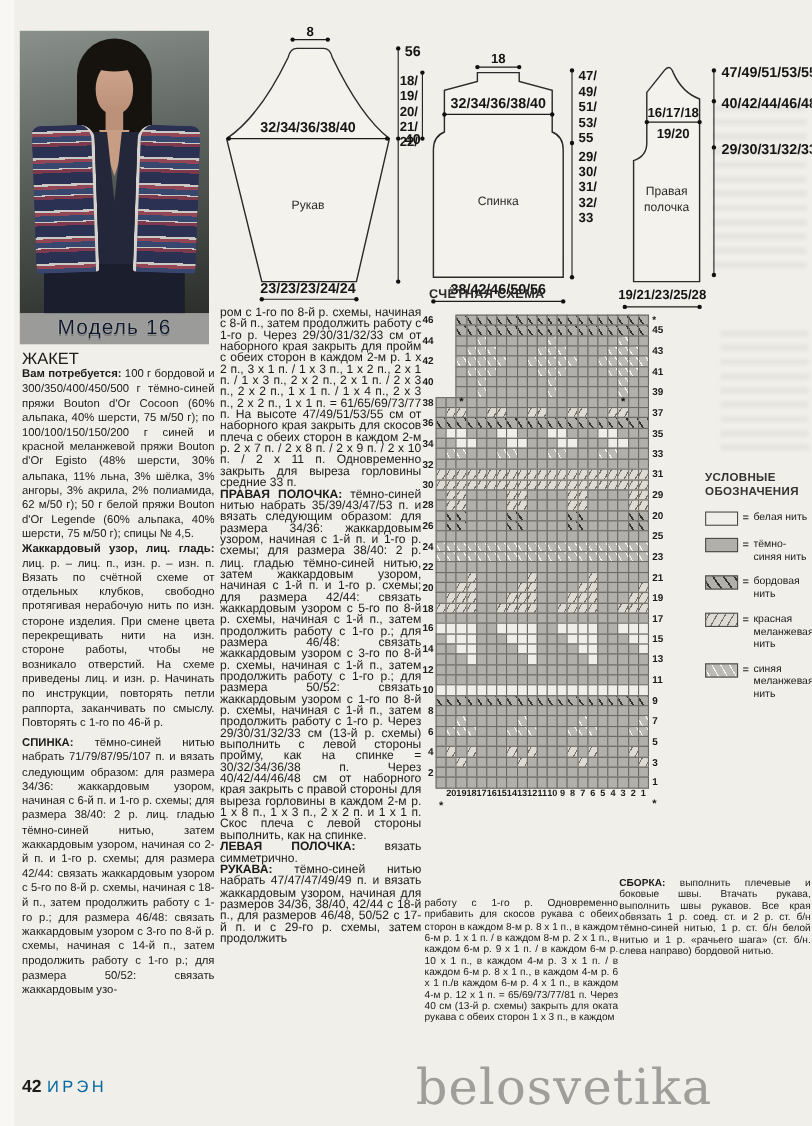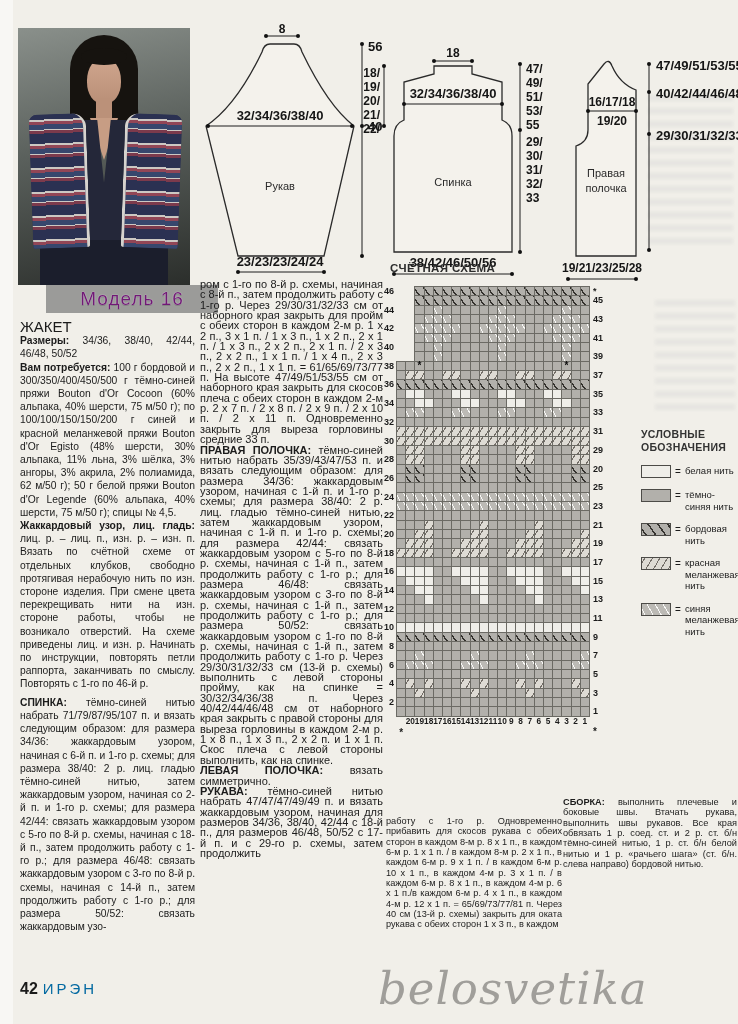--- a/index.html
+++ b/index.html
@@ -13,21 +13,21 @@
   .hairR{left:108px;top:58px;width:15px;height:132px;background:#16130f;border-radius:0 0 10px 10px;transform:rotate(-4deg);}
   .face{left:69px;top:29px;width:34px;height:47px;background:linear-gradient(#d0a68e,#b98f77);border-radius:50% 50% 46% 46%;}
   .fringe{left:63px;top:20px;width:46px;height:17px;background:#16130f;border-radius:50%;}
   .neck{left:78px;top:70px;width:16px;height:26px;background:#bb9179;}
   .chest{left:72px;top:90px;width:28px;height:42px;background:#c79d84;clip-path:polygon(0 0,100% 0,50% 100%);}
   .dress{left:30px;top:92px;width:112px;height:165px;background:#242739;clip-path:polygon(0 10%,28% 0,44% 0,50% 38%,56% 0,72% 0,100% 10%,100% 100%,0 100%);}
   .skirt{left:22px;top:212px;width:128px;height:45px;background:#1b1e2c;}
   .jkt{width:54px;height:134px;top:86px;background-color:#2b3152;background-image:repeating-linear-gradient(180deg,#2b3152 0 5px,#ccc8c3 5px 7px,#924656 7px 10px,#37476d 10px 15px,#ccc8c3 15px 16px,#7c3a4c 16px 19px,#2b3152 19px 24px);}
   .jktL{left:13px;border-right:3px solid #d6d3ce;border-radius:8px 14px 3px 3px;transform:rotate(-2deg);}
   .jktR{left:105px;border-left:3px solid #d6d3ce;border-radius:14px 8px 3px 3px;transform:rotate(2deg);}
-  .model-bar{position:absolute;left:18px;top:285px;width:172px;height:28px;background:#9b9b99;display:flex;align-items:center;justify-content:center;font-size:19px;letter-spacing:1px;color:#701a75;text-shadow:0 0 1px #fff,0 1px 0 #777;margin-left:28px;}
+  .model-bar{position:absolute;left:18px;top:285px;width:172px;height:28px;background:#9b9b99;display:flex;align-items:center;justify-content:center;font-size:19px;letter-spacing:1px;color:#0f172a;text-shadow:0 0 1px #fff,0 1px 0 #777;}
   
   svg text{font-family:"Liberation Sans",sans-serif;fill:#151515;}
   .dim{font-size:13px;font-weight:bold;}
   .dimS{font-size:12px;font-weight:bold;}
   .part{font-size:11px;fill:#2a2a2a;}
   .ln{stroke:#1c1c1c;stroke-width:1;fill:none;}
   .shape{fill:#f4f2ec;stroke:#2a2a2a;stroke-width:1.3;}
   .dot{fill:#111;}
   
   .col{position:absolute;text-align:justify;}
@@ -60,21 +60,21 @@
   .legend{position:absolute;left:641px;top:428px;width:96px;}
   .legend-title{font-size:10.5px;font-weight:bold;line-height:13px;color:#333;letter-spacing:.3px;}
   .legend-item{display:flex;margin-top:11px;align-items:flex-start;}
   .legend-swatch{flex:0 0 30px;height:13px;border:1px solid #4c4b47;box-sizing:border-box;}
   .legend-eq{flex:0 0 14px;text-align:center;font-size:10px;line-height:13px;}
   .legend-lab{font-size:9.5px;line-height:11.5px;}
   
   .footer{position:absolute;left:20px;top:980px;font-size:15px;}
   .footer b{font-size:16px;font-weight:bold;margin-right:5px;}
   .footer span{color:#0369a1;letter-spacing:3px;}
-  .watermark{position:absolute;left:378px;top:962px;width:360px;font-family:"DejaVu Serif",serif;font-style:italic;font-size:45px;color:#92918d;letter-spacing:1px;opacity:.85;}
+  .watermark{position:absolute;left:378px;top:962px;width:360px;font-family:"DejaVu Serif",serif;font-size:45px;color:#92918d;letter-spacing:1px;opacity:.85;}
   .ghost{position:absolute;background:repeating-linear-gradient(180deg,rgba(140,148,160,.10) 0 6px,transparent 6px 13px);filter:blur(1.5px);}
 </style>
 </head>
 <body>
 
 <div class="edge"></div>
 <div class="ghost" style="left:648px;top:95px;width:85px;height:150px;"></div>
 <div class="ghost" style="left:655px;top:300px;width:80px;height:115px;"></div>
 
 <div class="photo">
@@ -172,21 +172,20 @@
     <circle class="dot" cx="101" cy="68" r="2"></circle>
     <circle class="dot" cx="101" cy="110" r="2"></circle>
     <circle class="dot" cx="101" cy="226" r="2"></circle>
   <text class="dim" x="108" y="46">47/49/51/53/55</text>
   <text class="dim" x="108" y="74">40/42/44/46/48</text>
   <text class="dim" x="108" y="116">29/30/31/32/33</text>
 </svg>
 
 <div class="col colL">
   <p class="head">ЖАКЕТ</p>
-  <p><span class="lead">Размеры:</span><span> 34/36, 38/40, 42/44, 46/48, 50/52</span></p>
   <p><span class="lead">Вам потребуется:</span><span> 100 г бордовой и 300/350/400/450/500 г тёмно-синей пряжи Bouton d'Or Cocoon (60% альпака, 40% шерсти, 75 м/50 г); по 100/100/150/150/200 г синей и красной меланжевой пряжи Bouton d'Or Egisto (48% шерсти, 30% альпака, 11% льна, 3% шёлка, 3% ангоры, 3% акрила, 2% полиамида, 62 м/50 г); 50 г белой пряжи Bouton d'Or Legende (60% альпака, 40% шерсти, 75 м/50 г); спицы № 4,5.</span></p>
   <p><span class="lead">Жаккардовый узор, лиц. гладь:</span><span> лиц. р. – лиц. п., изн. р. – изн. п. Вязать по счётной схеме от отдельных клубков, свободно протягивая нерабочую нить по изн. стороне изделия. При смене цвета перекрещивать нити на изн. стороне работы, чтобы не возникало отверстий. На схеме приведены лиц. и изн. р. Начинать по инструкции, повторять петли раппорта, заканчивать по смыслу. Повторять с 1-го по 46-й р.</span></p>
   <p class="gap"><span class="lead">СПИНКА:</span><span> тёмно-синей нитью набрать 71/79/87/95/107 п. и вязать следующим образом: для размера 34/36: жаккардовым узором, начиная с 6-й п. и 1-го р. схемы; для размера 38/40: 2 р. лиц. гладью тёмно-синей нитью, затем жаккардовым узором, начиная со 2-й п. и 1-го р. схемы; для размера 42/44: связать жаккардовым узором с 5-го по 8-й р. схемы, начиная с 18-й п., затем продолжить работу с 1-го р.; для размера 46/48: связать жаккардовым узором с 3-го по 8-й р. схемы, начиная с 14-й п., затем продолжить работу с 1-го р.; для размера 50/52: связать жаккардовым узо-</span></p>
 </div>
 
 <div class="col colM">
   <p><span>ром с 1-го по 8-й р. схемы, начиная с 8-й п., затем продолжить работу с 1-го р. Через 29/30/31/32/33 см от наборного края закрыть для пройм с обеих сторон в каждом 2-м р. 1 x 2 п., 3 x 1 п. / 1 x 3 п., 1 x 2 п., 2 x 1 п. / 1 x 3 п., 2 x 2 п., 2 x 1 п. / 2 x 3 п., 2 x 2 п., 1 x 1 п. / 1 x 4 п., 2 x 3 п., 2 x 2 п., 1 x 1 п. = 61/65/69/73/77 п. На высоте 47/49/51/53/55 см от наборного края закрыть для скосов плеча с обеих сторон в каждом 2-м р. 2 x 7 п. / 2 x 8 п. / 2 x 9 п. / 2 x 10 п. / 2 x 11 п. Одновременно закрыть для выреза горловины средние 33 п.</span></p>
   <p><span class="lead">ПРАВАЯ ПОЛОЧКА:</span><span> тёмно-синей нитью набрать 35/39/43/47/53 п. и вязать следующим образом: для размера 34/36: жаккардовым узором, начиная с 1-й п. и 1-го р. схемы; для размера 38/40: 2 р. лиц. гладью тёмно-синей нитью, затем жаккардовым узором, начиная с 1-й п. и 1-го р. схемы; для размера 42/44: связать жаккардовым узором с 5-го по 8-й р. схемы, начиная с 1-й п., затем продолжить работу с 1-го р.; для размера 46/48: связать жаккардовым узором с 3-го по 8-й р. схемы, начиная с 1-й п., затем продолжить работу с 1-го р.; для размера 50/52: связать жаккардовым узором с 1-го по 8-й р. схемы, начиная с 1-й п., затем продолжить работу с 1-го р. Через 29/30/31/32/33 см (13-й р. схемы) выполнить с левой стороны пройму, как на спинке = 30/32/34/36/38 п. Через 40/42/44/46/48 см от наборного края закрыть с правой стороны для выреза горловины в каждом 2-м р. 1 x 8 п., 1 x 3 п., 2 x 2 п. и 1 x 1 п. Скос плеча с левой стороны выполнить, как на спинке.</span></p>
   <p><span class="lead">ЛЕВАЯ ПОЛОЧКА:</span><span> вязать симметрично.</span></p>
   <p><span class="lead">РУКАВА:</span><span> тёмно-синей нитью набрать 47/47/47/49/49 п. и вязать жаккардовым узором, начиная для размеров 34/36, 38/40, 42/44 с 18-й п., для размеров 46/48, 50/52 с 17-й п. и с 29-го р. схемы, затем продолжить</span></p>

